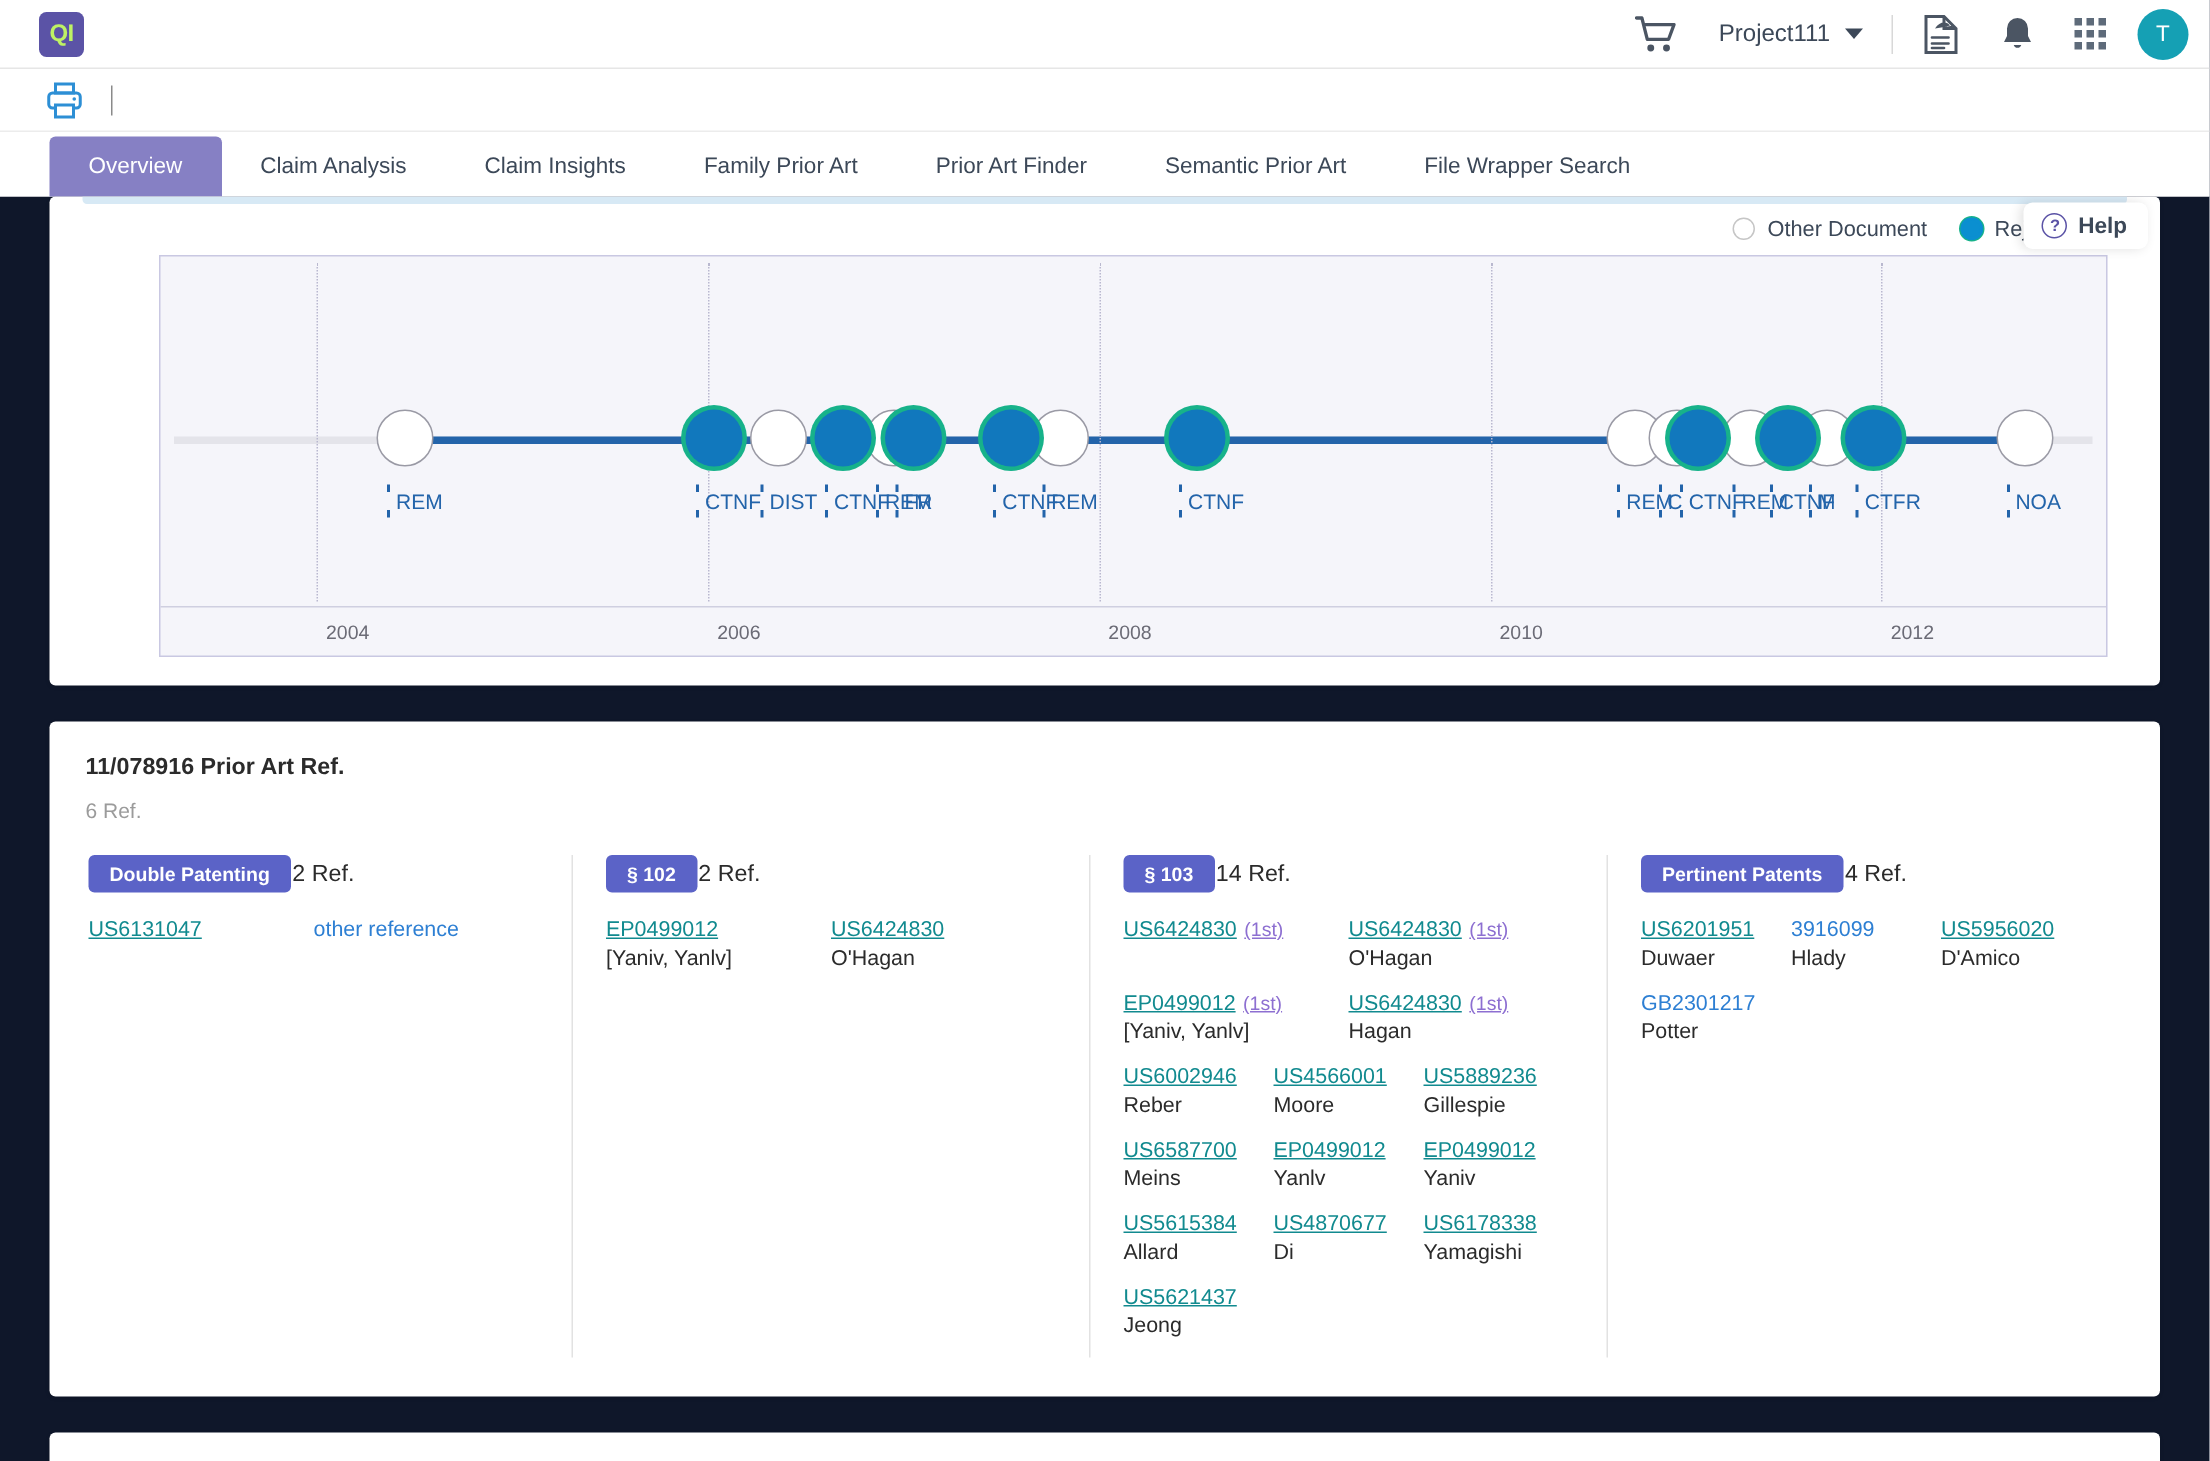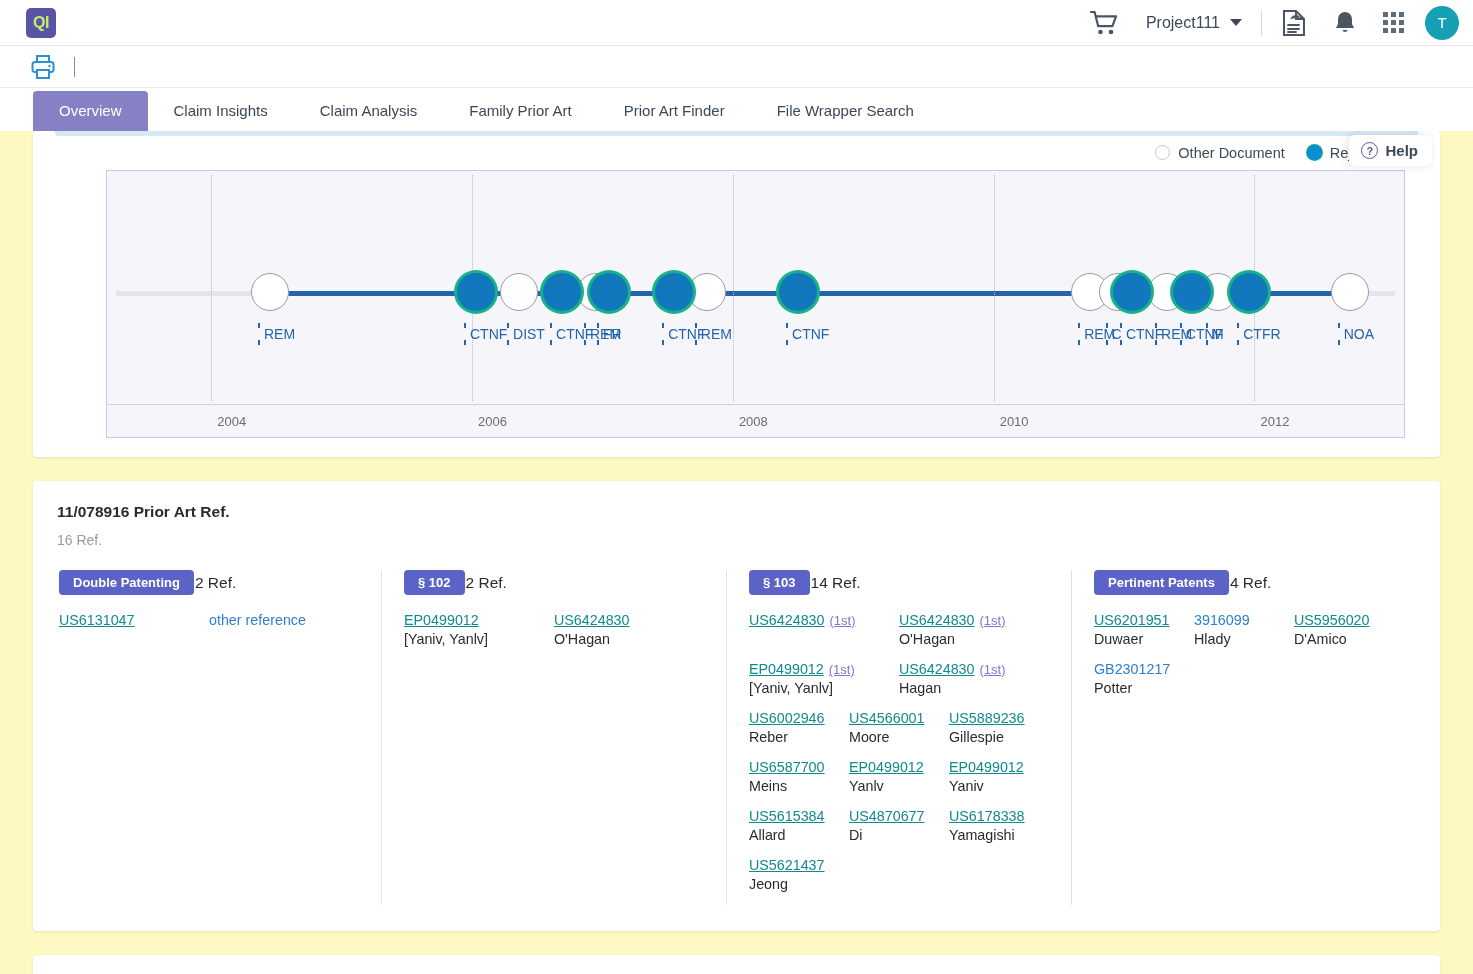--- a/index.html
+++ b/index.html
@@ -54,21 +54,21 @@
     height: 43px; background: #fff; display: flex; align-items: flex-end;
     padding-left: 33px; position: relative;
   }
   .tab {
     font-size: 15px; color: #3c4858;
     padding: 11px 26px 12px 26px; cursor: pointer; white-space: nowrap;
   }
   .tab.active { background: #8680c4; color: #fff; border-radius: 4px 4px 0 0; }
 
   
-  .page { background: #fef9c3; padding: 0 33px; height: calc(974px - 46px - 42px - 43px); overflow: hidden; }
+  .page { background: #0f172a; padding: 0 33px; height: calc(974px - 46px - 42px - 43px); overflow: hidden; }
 
   .card {
     background: #fff; border-radius: 4px;
     box-shadow: 0 1px 3px rgba(0,0,0,0.10);
   }
 
   
   .chart-card { position: relative; padding: 0 0 14px 0; margin-top: 0; height: 326px; }
   .scrolled-strip { height: 5px; background: #d7e9f5; margin: 0 22px; border-radius: 0 0 3px 3px; }
   .legendrow {
@@ -197,24 +197,25 @@
       <rect x="2.5" y="8" width="21" height="10" rx="2.5" fill="none" stroke="#2d8fd5" stroke-width="2"></rect>
       <rect x="7" y="16" width="12" height="8" fill="#fff" stroke="#2d8fd5" stroke-width="2"></rect>
       <circle cx="19.5" cy="12" r="1.2" fill="#2d8fd5"></circle>
     </svg>
   </div>
   <div class="pipe"></div>
 </div>
 
 <div class="tabsbar">
   <div class="tab active">Overview</div>
+  <div class="tab">Claim Analysis</div>
   <div class="tab">Claim Insights</div>
-  <div class="tab">Claim Analysis</div>
   <div class="tab">Family Prior Art</div>
   <div class="tab">Prior Art Finder</div>
+  <div class="tab">Semantic Prior Art</div>
   <div class="tab">File Wrapper Search</div>
 </div>
 
 <div class="page">
 
   <div class="card chart-card">
     <div class="scrolled-strip"></div>
 
     <div class="legendrow">
       <div class="radio">
@@ -328,21 +329,21 @@
         <div class="node open" style="left: 1223.64px; z-index: 2;"></div>
         <div class="nlabel" style="left: 1230.64px;">
           <span class="tick"></span>
           <span>NOA</span>
         </div>
       </div>
   </div>
 
   <div class="card pa-card">
     <div class="pa-title">11/078916 Prior Art Ref.</div>
-    <div class="pa-sub">16 Ref.</div>
+    <div class="pa-sub">6 Ref.</div>
     <div class="pa-cols" id="pa-cols">
         <div class="pa-col">
           <div class="pa-head">
             <span class="chip">Double Patenting</span>
             <span class="chip-count">2 Ref.</span>
           </div>
           <div class="refrow">
             <div class="refcell" style="flex: 1 1 0px;">
               <div style="white-space: nowrap;"><span class="reflink">US6131047</span></div>
               <div class="refname">&nbsp;</div>

